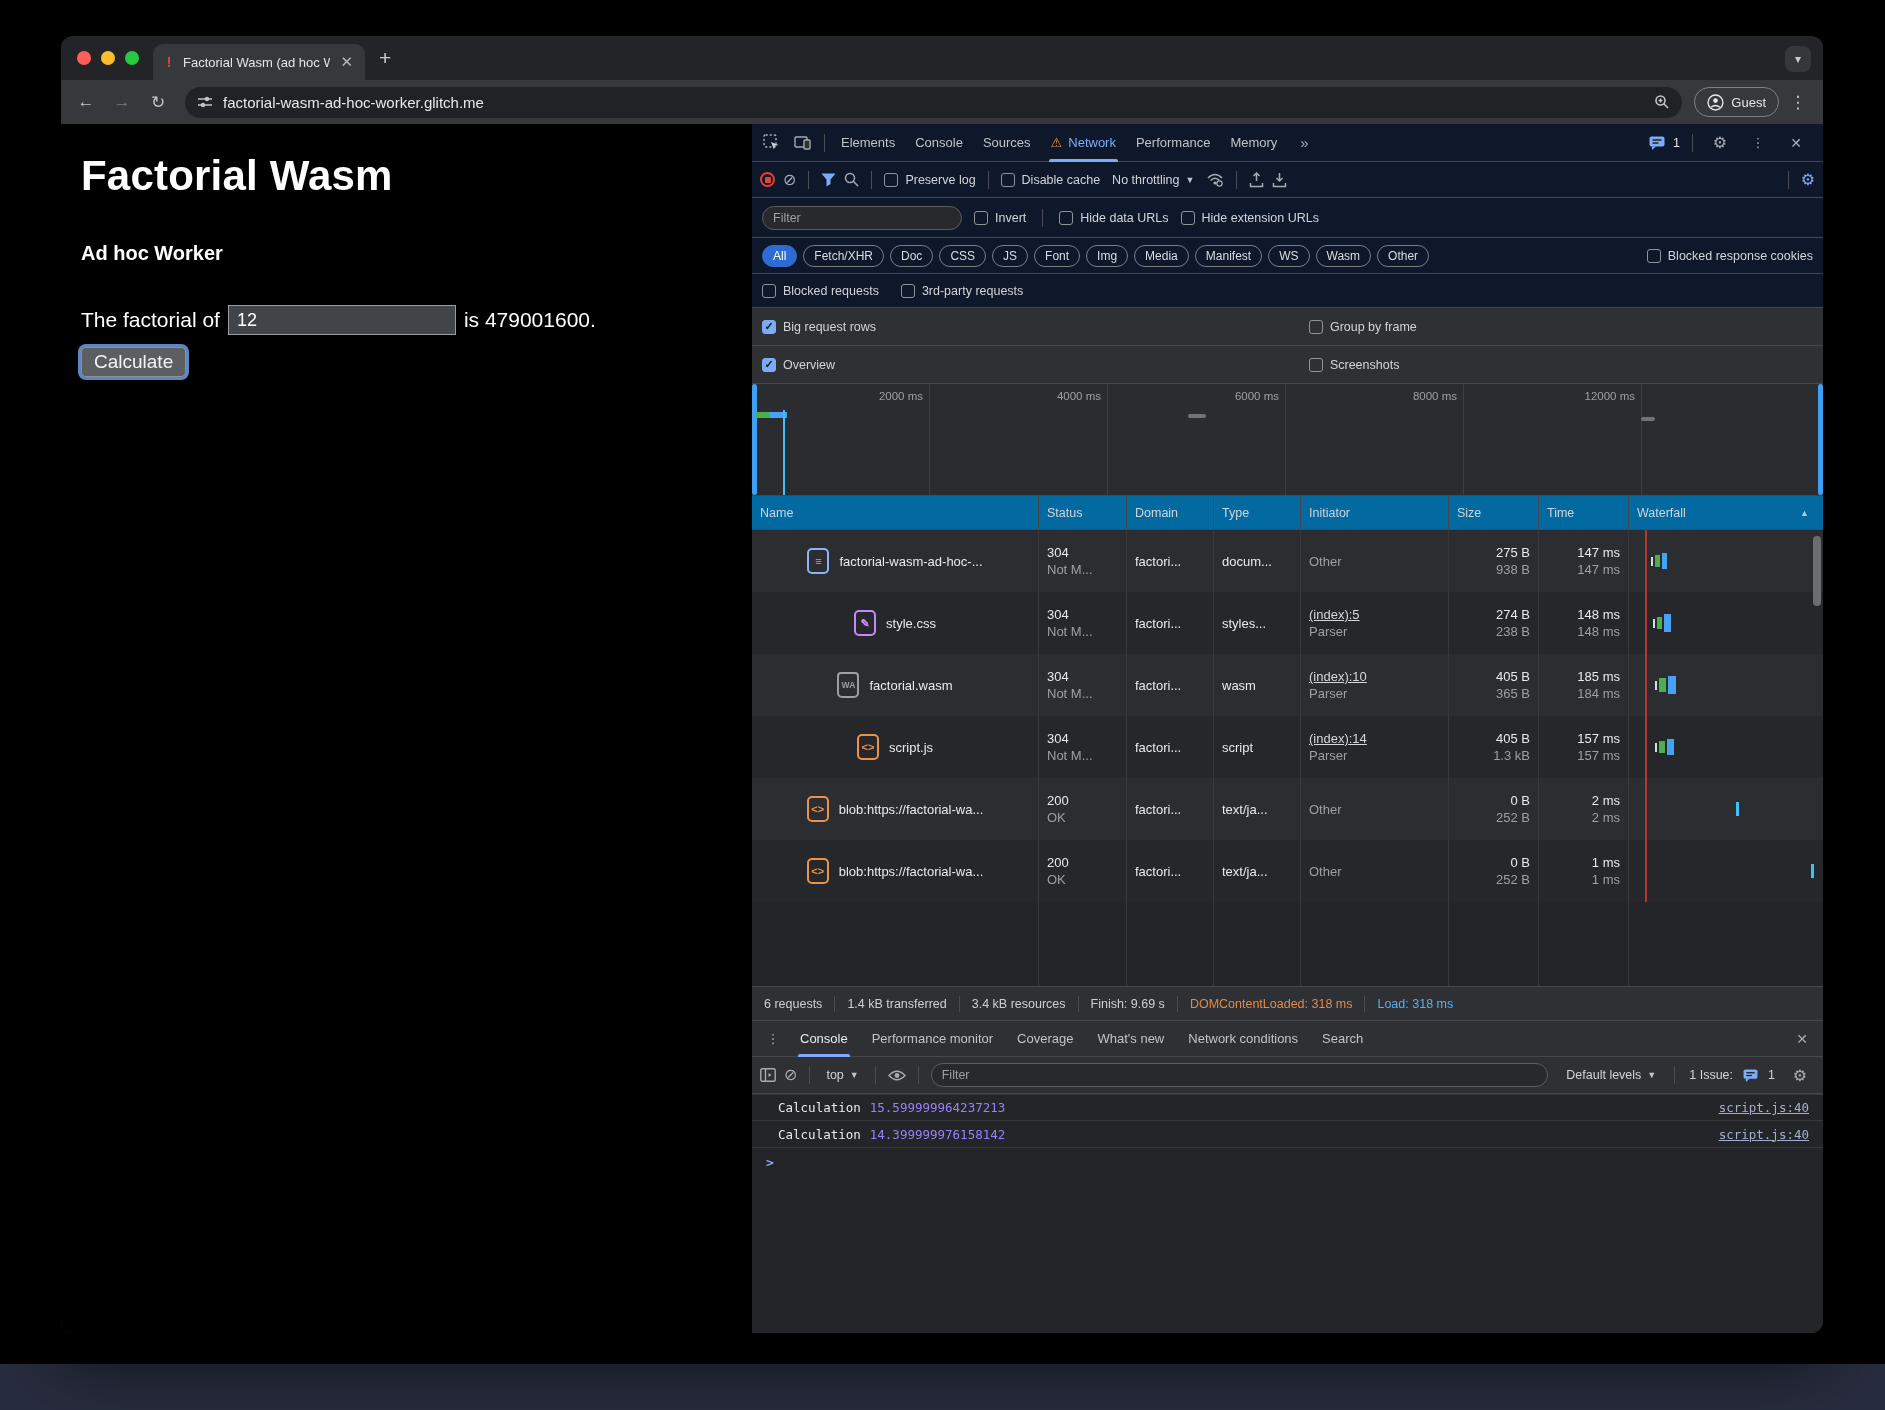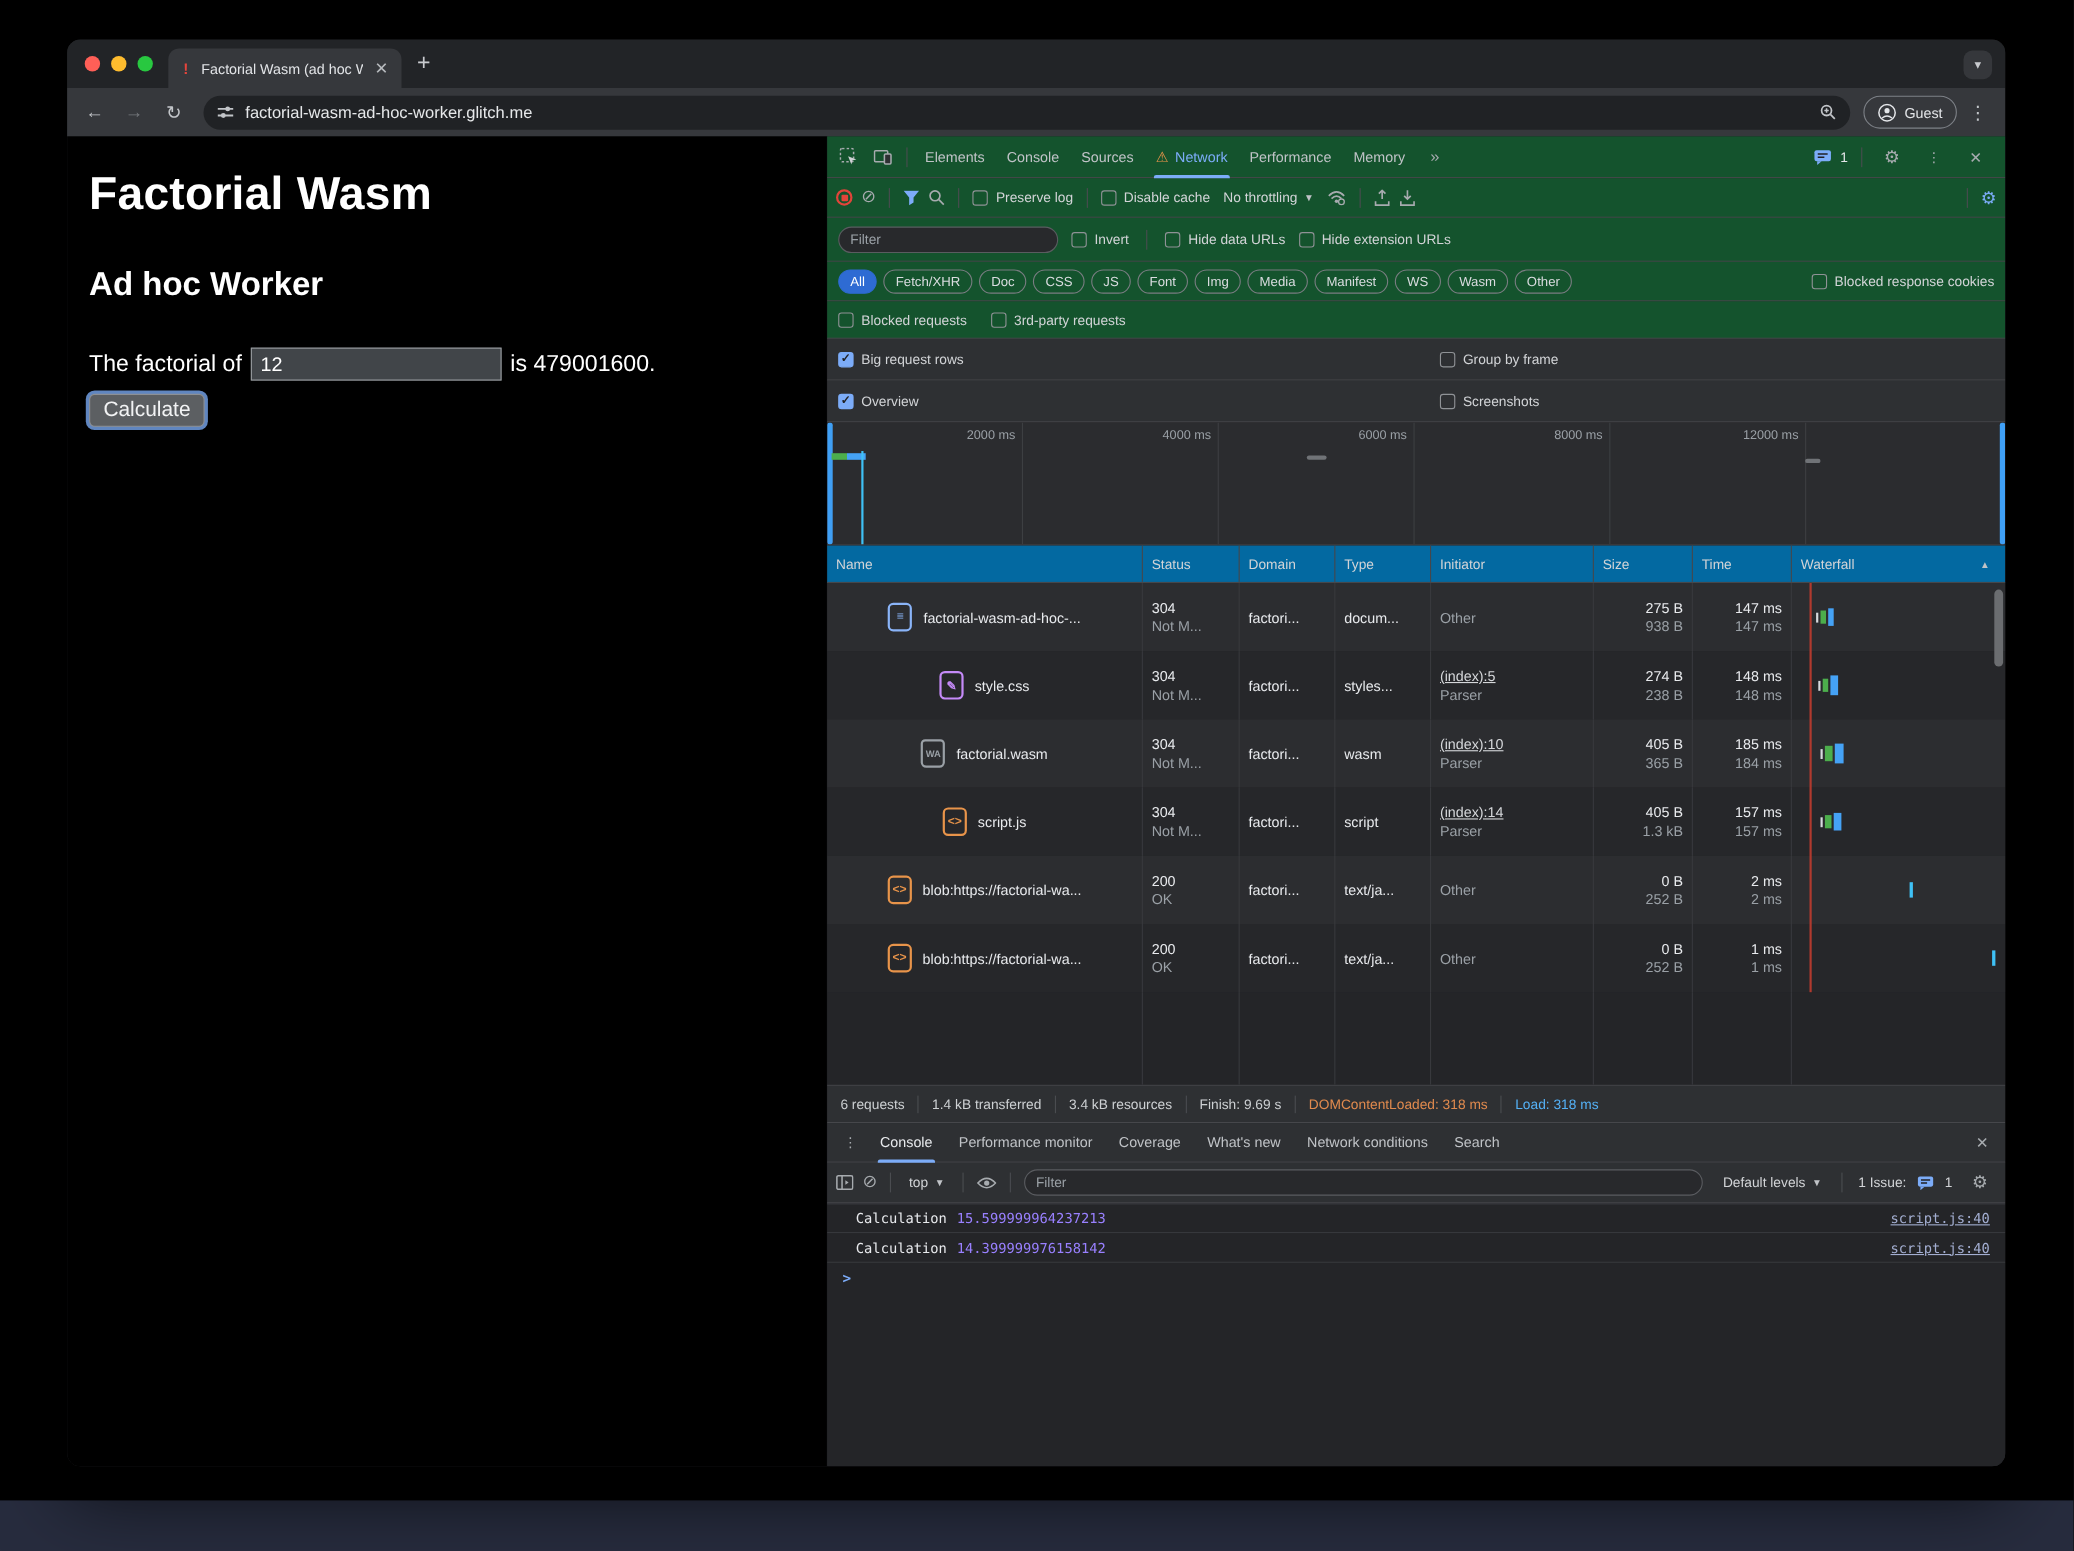--- a/index.html
+++ b/index.html
@@ -28,31 +28,31 @@
   .omnibox{flex:1;height:31px;background:#202225;border-radius:16px;display:flex;align-items:center;
     padding:0 12px;gap:10px;margin:0 6px;}
   .url{color:#e6e8ea;font-size:15px;flex:1;}
   .omni-right{display:flex;align-items:center;gap:4px;margin-left:auto;}
   .guest{height:30px;border:1px solid #7d8187;border-radius:16px;display:flex;align-items:center;gap:7px;
     padding:0 12px;color:#e3e5e8;font-size:13px;}
   
   .content{flex:1;display:flex;min-height:0;}
   .page{width:690px;background:#000;color:#fff;padding:28px 0 0 20px;flex:0 0 auto;}
   .page h1{font-size:42px;letter-spacing:.2px;margin-bottom:42px;}
-  .page h2{font-size:30px;margin-bottom:40px;}
+  .page h2{font-size:20px;margin-bottom:40px;}
   .factorial-line{font-size:21px;display:flex;align-items:center;gap:8px;}
   .factorial-line input{width:228px;height:30px;background:#414549;border:1px solid #999da1;color:#fff;
     font-size:18px;padding:0 8px;font-family:"Liberation Sans",sans-serif;}
   .calc-btn{margin-top:12px;background:#5c5f62;color:#f2f3f4;font-size:19px;padding:3px 12px;
     border:1px solid #8d9094;border-radius:5px;box-shadow:0 0 0 3px rgba(120,167,240,.8);
     font-family:"Liberation Sans",sans-serif;}
   
   .devtools{flex:1;background:#28292c;border-left:1px solid #000;display:flex;flex-direction:column;
     color:#d2d4d7;font-size:12.5px;min-width:0;}
-  .dt-row{display:flex;align-items:center;flex:0 0 auto;background:#14532d;border-bottom:1px solid #46474b;}
+  .dt-row{display:flex;align-items:center;flex:0 0 auto;background:#0f172a;border-bottom:1px solid #46474b;}
   .dt-tabs{height:38px;padding:0 4px;gap:2px;}
   .ti{width:30px;height:28px;display:flex;align-items:center;justify-content:center;color:#a7abaf;}
   .vdiv{width:1px;height:18px;background:#4a4c50;margin:0 4px;flex:0 0 auto;}
   .dt-tab{padding:0 10px;height:38px;display:flex;align-items:center;gap:6px;color:#c0c3c7;font-size:13px;position:relative;white-space:nowrap;}
   .dt-tab.active{color:var(--accent);}
   .dt-tab.active::after{content:"";position:absolute;left:8px;right:8px;bottom:0;height:3px;background:var(--accent);border-radius:2px 2px 0 0;}
   .dt-tabs-right{margin-left:auto;display:flex;align-items:center;gap:8px;padding-right:8px;}
   .chat-count{color:#e3e5e8;font-size:12.5px;}
   .net-toolbar{height:36px;padding:0 8px;gap:8px;}
   .rec{width:15px;height:15px;border:2px solid var(--record);border-radius:50%;display:flex;align-items:center;justify-content:center;}

